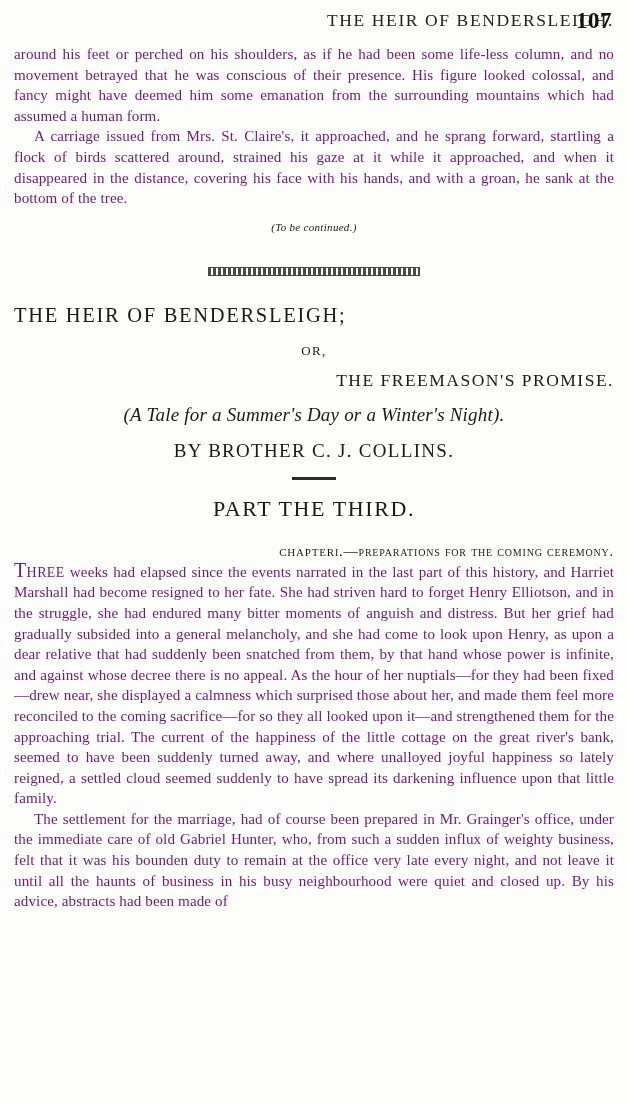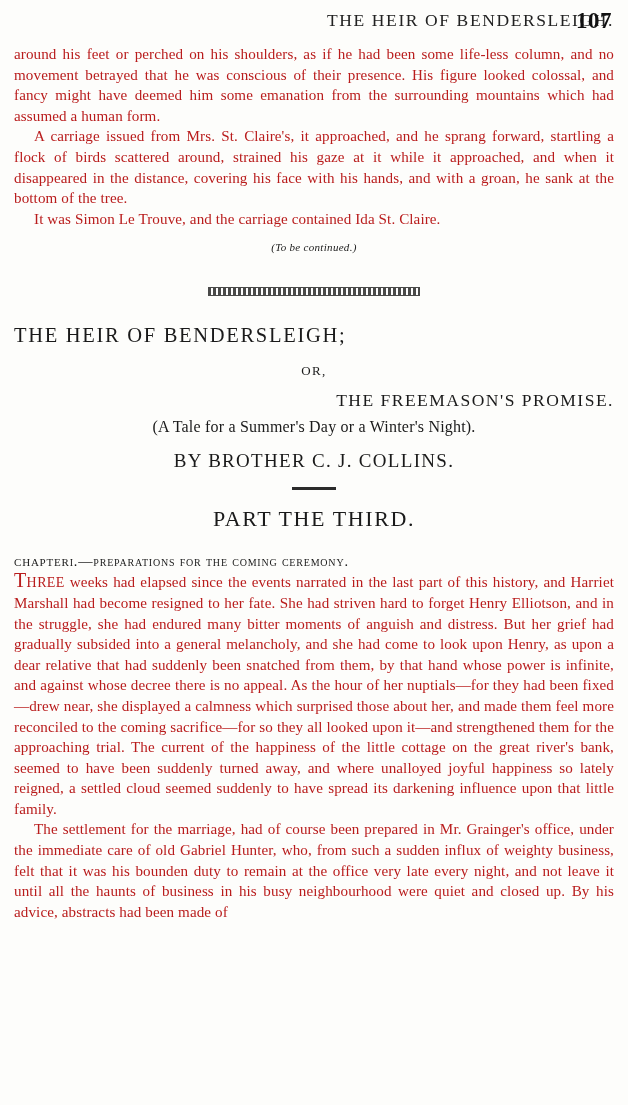--- a/index.html
+++ b/index.html
@@ -52,21 +52,21 @@
   .col {
     width: 600px;
     margin: 0 auto;
   }
   p.body {
     margin: 0;
     font-size: 15.1px;
     line-height: 20.6px;
     text-align: justify;
     text-justify: inter-word;
-    color: #b91c1c;
+    color: #701a75;
     letter-spacing: 0.1px;
   }
   p.indent { text-indent: 20px; }
   p.cont { text-indent: 0; }
 
   .tobecont {
     margin-top: 12px;
     text-align: center;
     font-style: italic;
     font-size: 11px;
@@ -106,23 +106,24 @@
   }
   .title-sub {
     margin-top: 11px;
     text-align: right;
     font-size: 17.5px;
     letter-spacing: 1.5px;
     text-transform: uppercase;
     font-variant: small-caps;
   }
   .title-tagline {
-    margin-top: 7px;
-    text-align: center;
-    font-size: 16px;
+    margin-top: 13px;
+    text-align: center;
+    font-size: 19px;
+    font-style: italic;
     letter-spacing: 0.2px;
   }
   .title-author {
     margin-top: 14px;
     text-align: center;
     font-size: 19px;
     letter-spacing: 1.3px;
     text-transform: uppercase;
     font-variant: small-caps;
   }
@@ -135,21 +136,21 @@
   .part-title {
     margin-top: 16px;
     text-align: center;
     font-size: 22px;
     letter-spacing: 1.6px;
     text-transform: uppercase;
     font-variant: small-caps;
   }
   .chapter-title {
     margin-top: 20px;
-    text-align: left;
+    text-align: right;
     font-size: 14.3px;
     letter-spacing: 0.8px;
     font-variant: small-caps;
     text-transform: lowercase;
   }
   .chapter-title .sc-first { font-size: 16px; }
 
   .after-chapter { margin-top: 15px; }
 
   .dropcaps {
@@ -167,21 +168,20 @@
 
     <div class="runhead">
       <div class="runhead-title">The Heir of Bendersleigh.</div>
       <div class="runhead-page">107</div>
     </div>
 
     <div class="col">
 
       <p class="body cont">around his feet or perched on his shoulders, as if he had been some life-less column, and no movement betrayed that he was conscious of their presence. His figure looked colossal, and fancy might have deemed him some emanation from the surrounding mountains which had assumed a human form.</p>
       <p class="body indent para-gap">A carriage issued from Mrs. St. Claire's, it approached, and he sprang forward, startling a flock of birds scattered around, strained his gaze at it while it approached, and when it disappeared in the distance, covering his face with his hands, and with a groan, he sank at the bottom of the tree.</p>
-      <p class="body indent para-gap">It was Simon Le Trouve, and the carriage contained Ida St. Claire.</p>
 
       <div class="tobecont">(To be continued.)</div>
 
       <div class="ornament"></div>
 
       <div class="title-main">The Heir of Bendersleigh;</div>
       <div class="title-or">or,</div>
       <div class="title-sub">The Freemason's Promise.</div>
       <div class="title-tagline">(A Tale for a Summer's Day or a Winter's Night).</div>
       <div class="title-author">By Brother C. J. Collins.</div>

